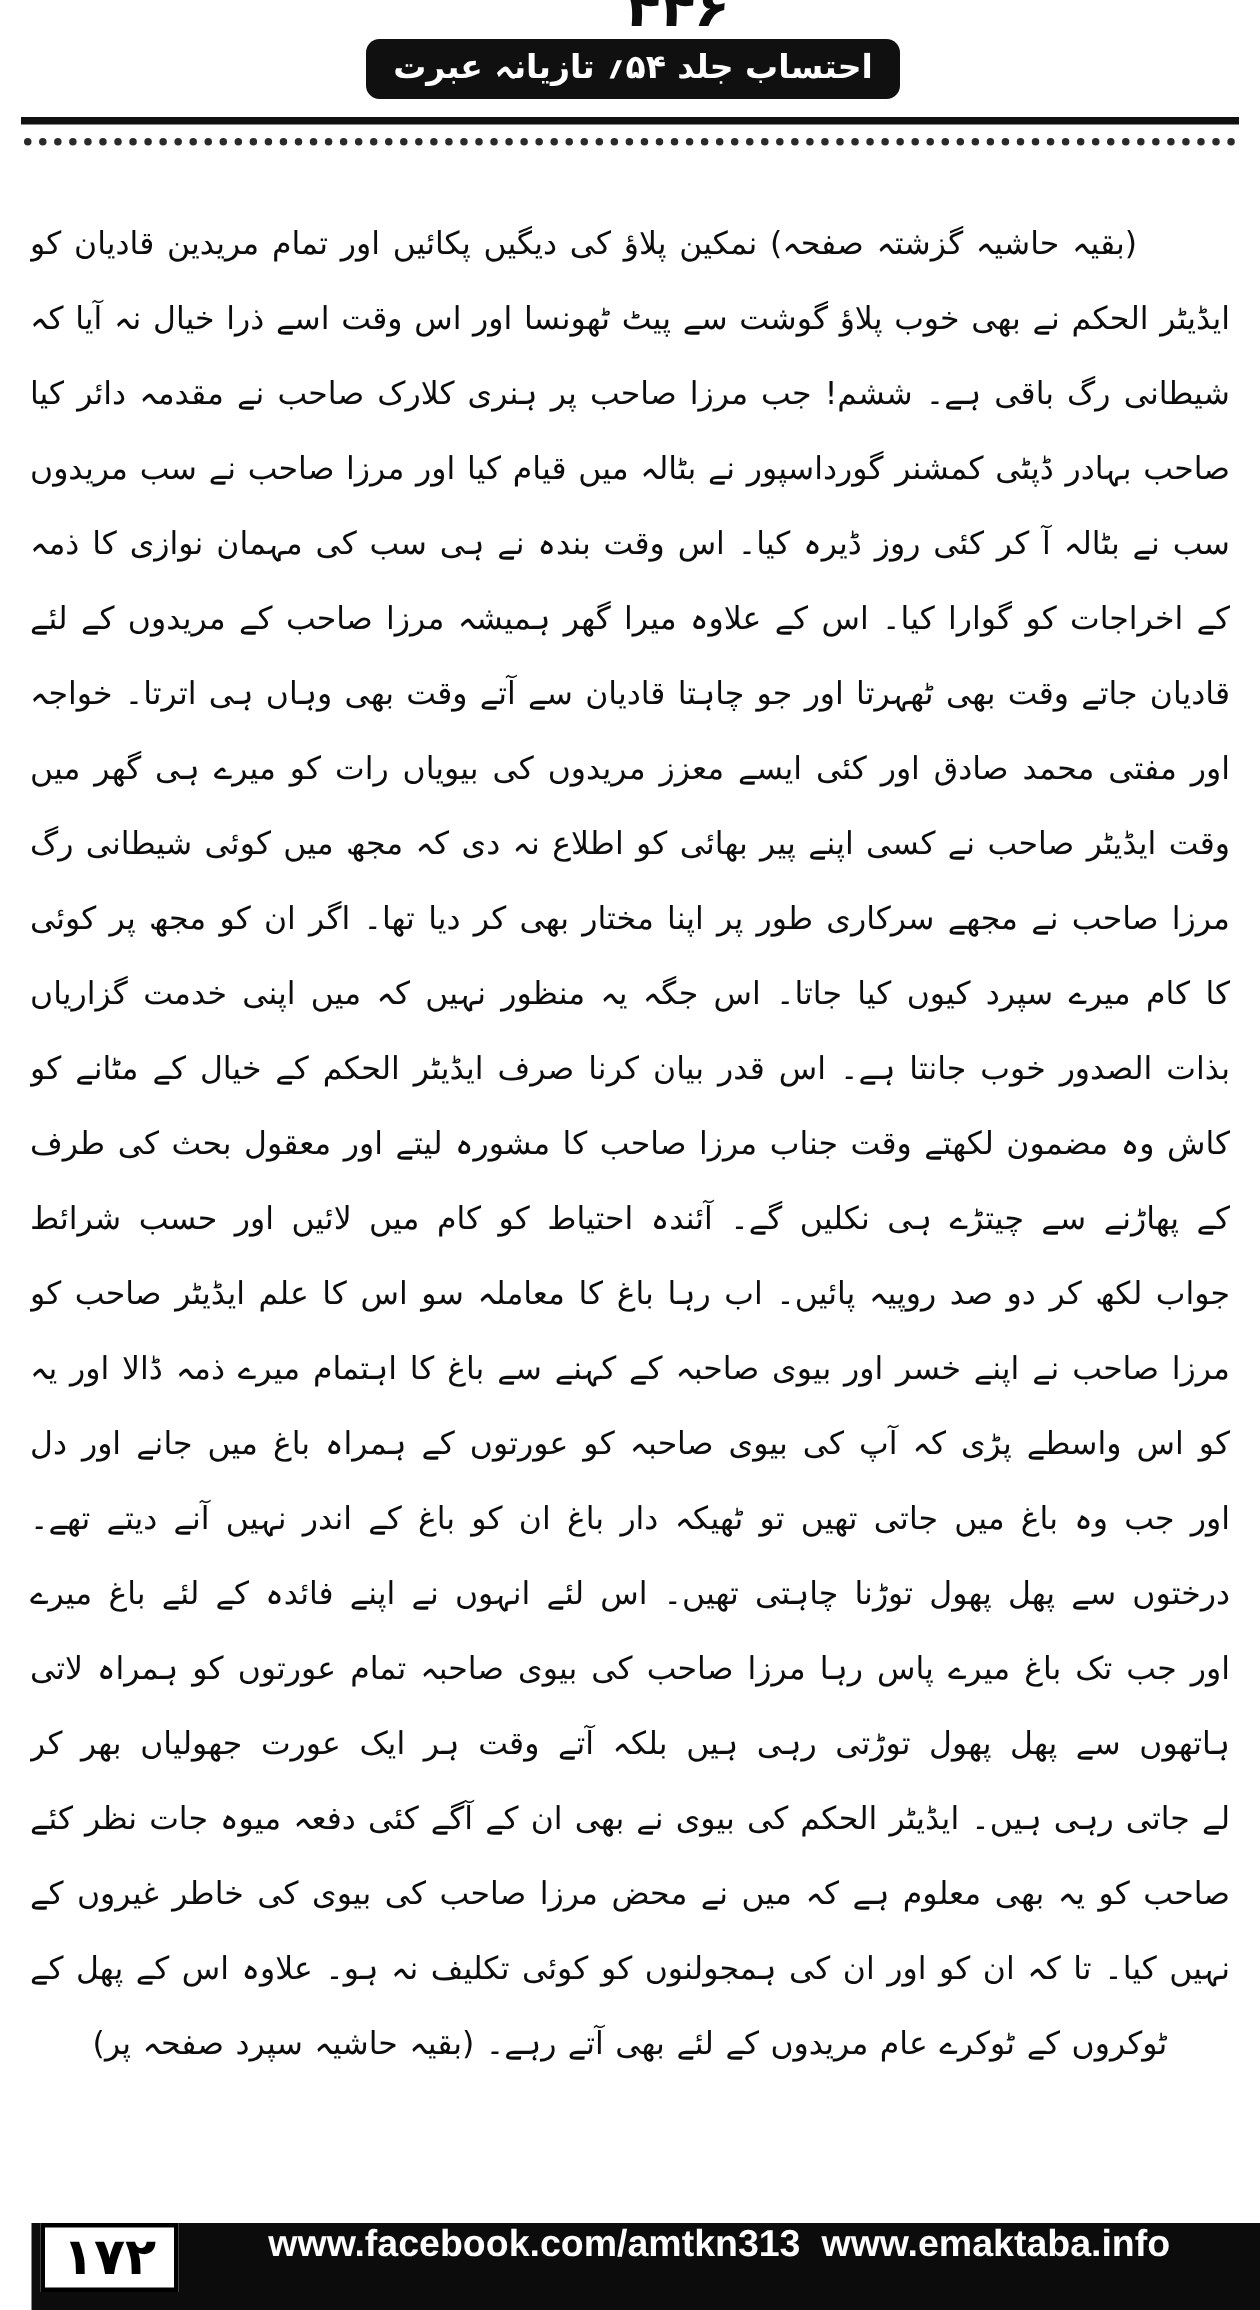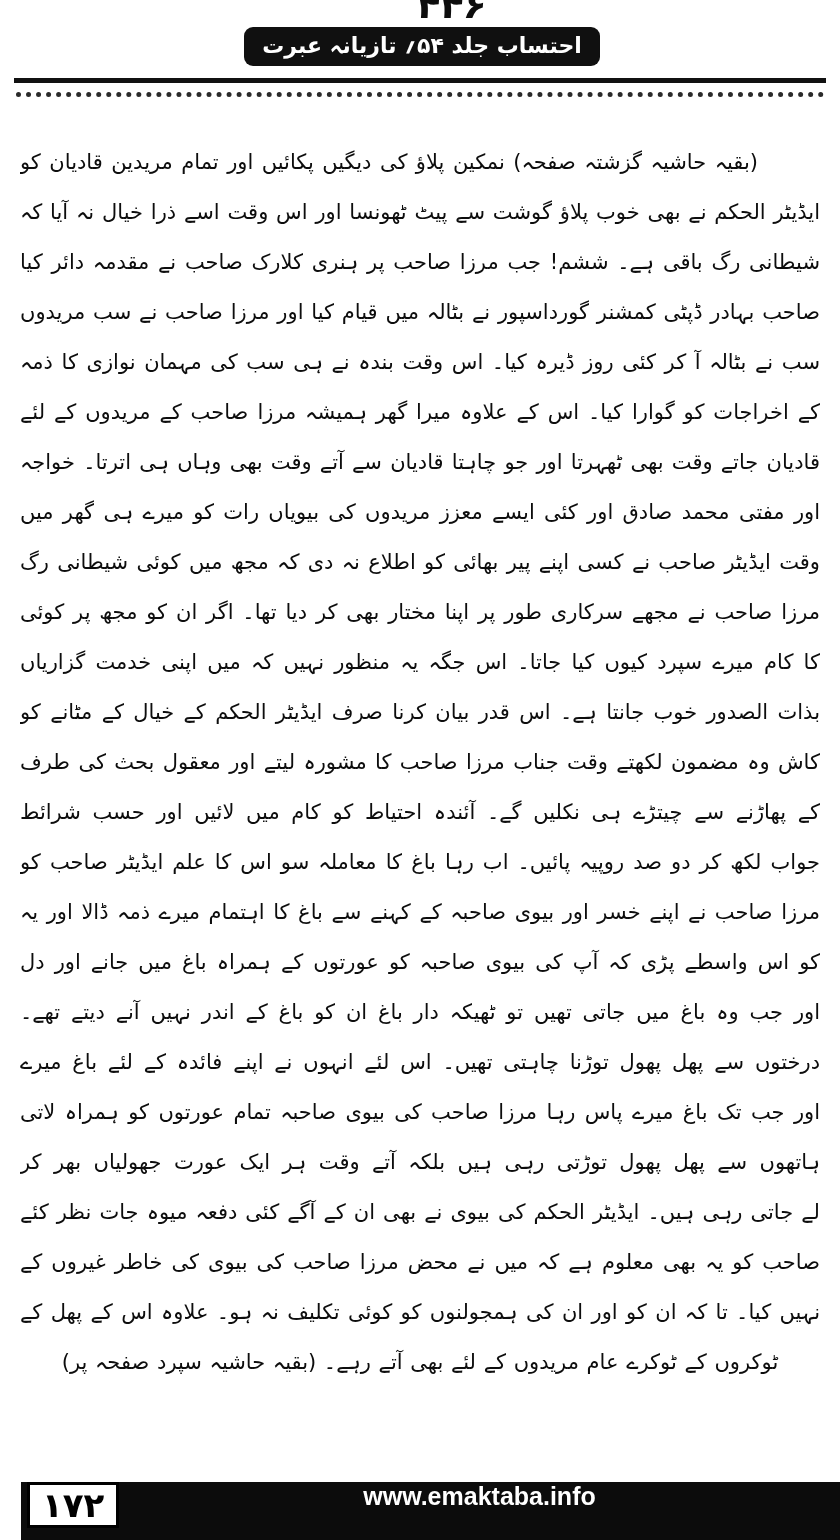--- a/index.html
+++ b/index.html
@@ -100,17 +100,18 @@
       <div class="body-line">ہاتھوں سے پھل پھول توڑتی رہی ہیں بلکہ آتے وقت ہر ایک عورت جھولیاں بھر کر خاوندوں کے لئے بھی</div>
       <div class="body-line">لے جاتی رہی ہیں۔ ایڈیٹر الحکم کی بیوی نے بھی ان کے آگے کئی دفعہ میوہ جات نظر کئے ہوں گے۔ ایڈیٹر</div>
       <div class="body-line">صاحب کو یہ بھی معلوم ہے کہ میں نے محض مرزا صاحب کی بیوی کی خاطر غیروں کے پاس باغ فروخت</div>
       <div class="body-line">نہیں کیا۔ تا کہ ان کو اور ان کی ہمجولنوں کو کوئی تکلیف نہ ہو۔ علاوہ اس کے پھل کے دنوں میں آموں کے</div>
       <div class="body-line">ٹوکروں کے ٹوکرے عام مریدوں کے لئے بھی آتے رہے۔ (بقیہ حاشیہ سپرد صفحہ پر)</div>
     </main>
 
   <footer class="footer">
     <div class="page-num-box" dir="rtl">۱۷۲</div>
     <div class="footer-links">
+      <span>www.facebook.com/amtkn313</span>
       <span>www.emaktaba.info</span>
     </div>
   </footer>
 
 </div>
 
 </body></html>

